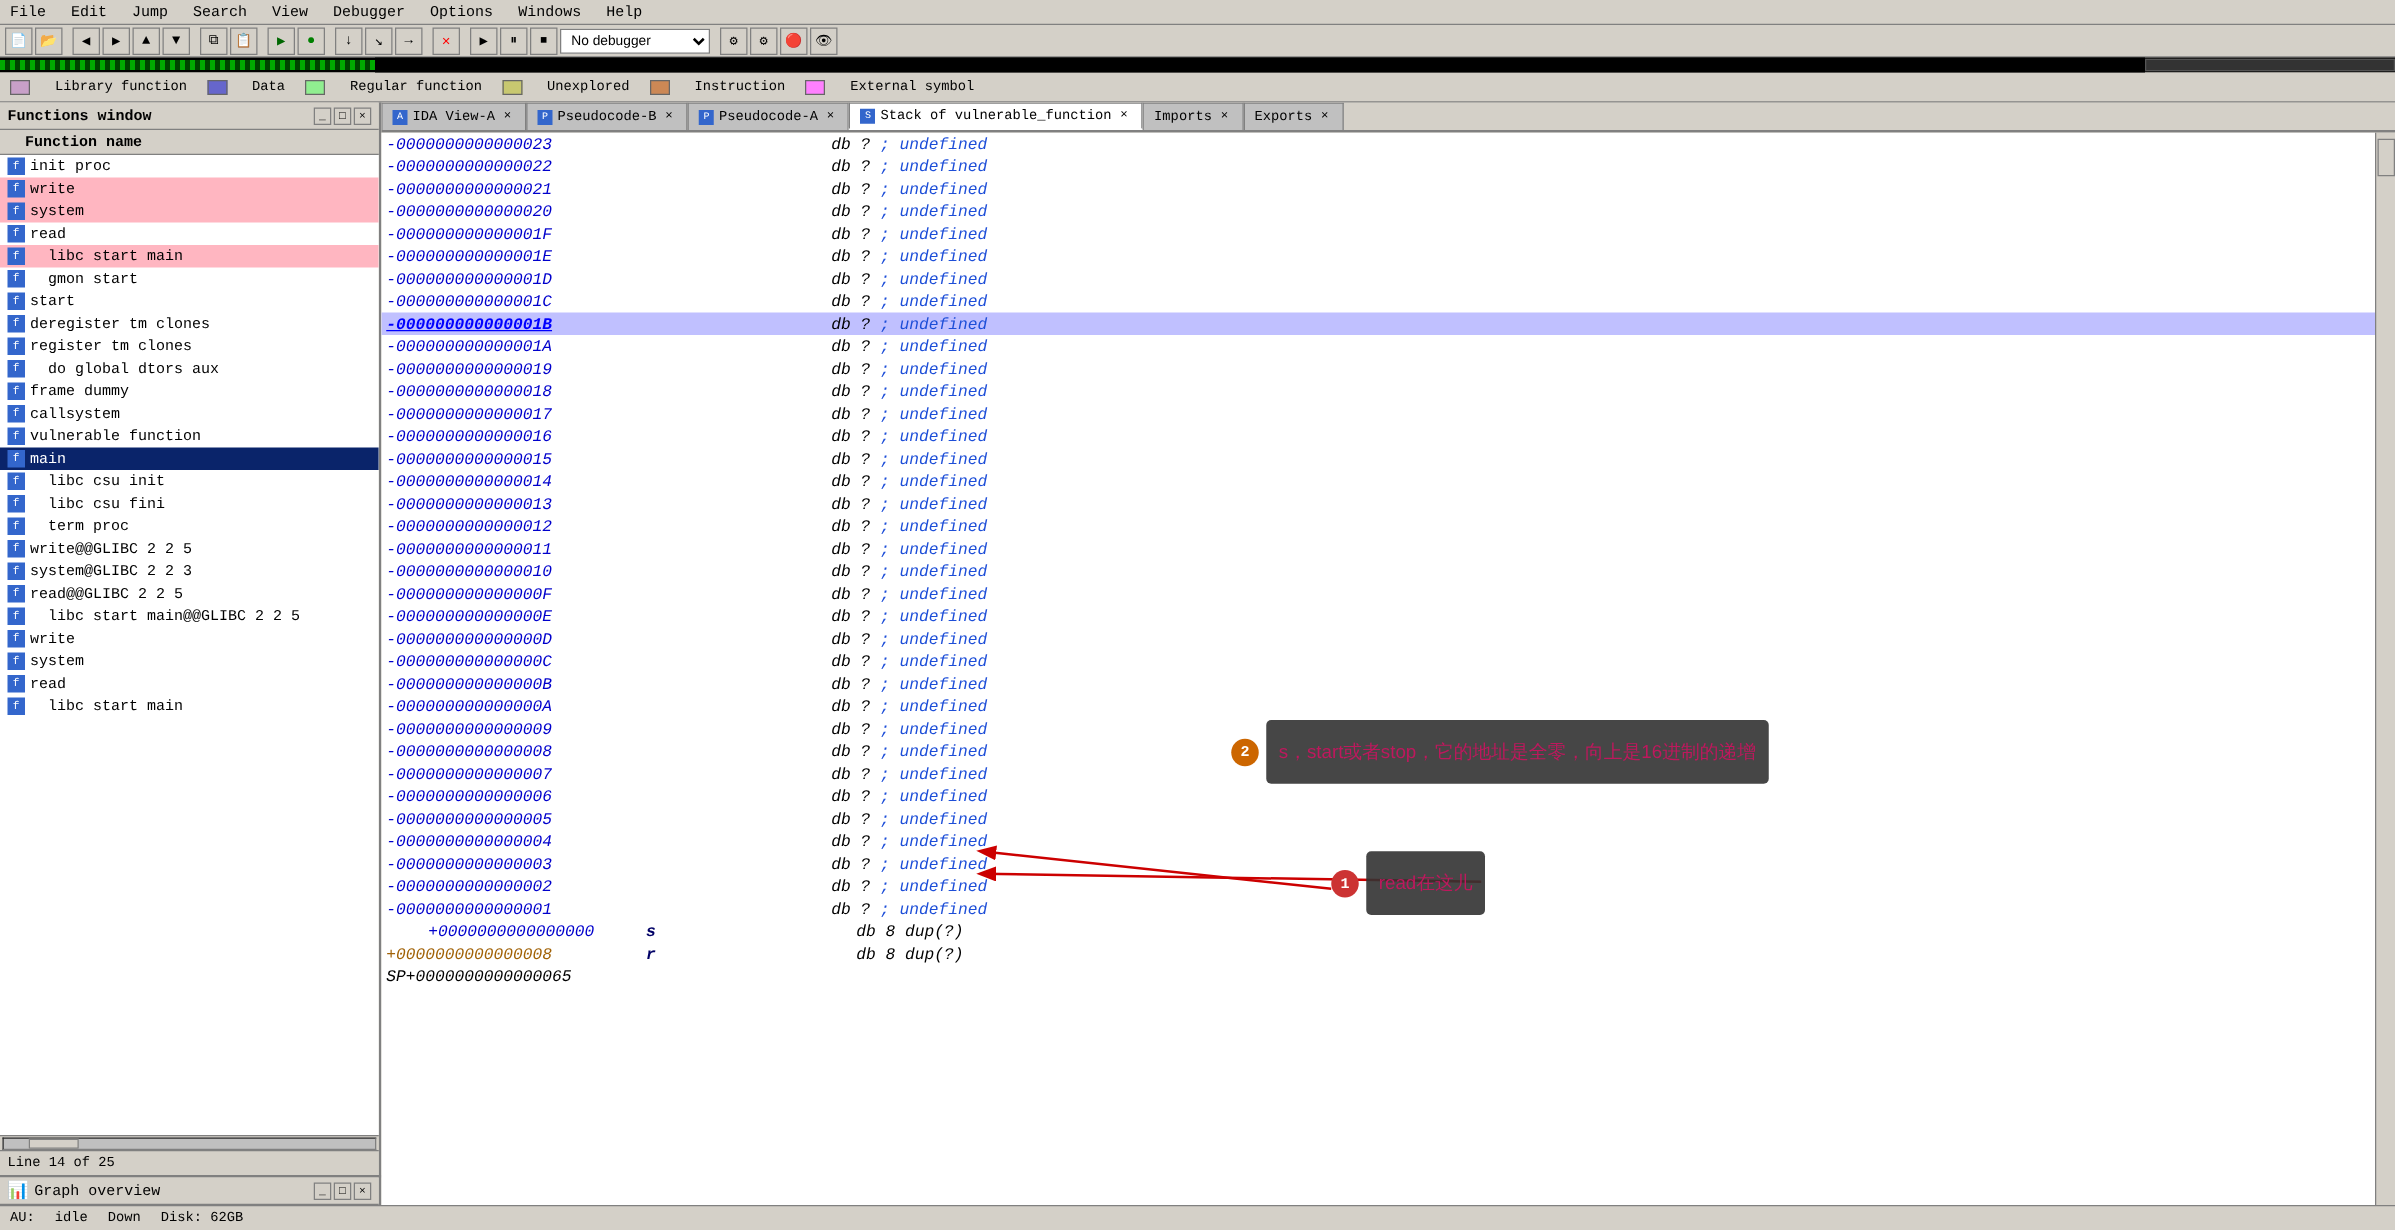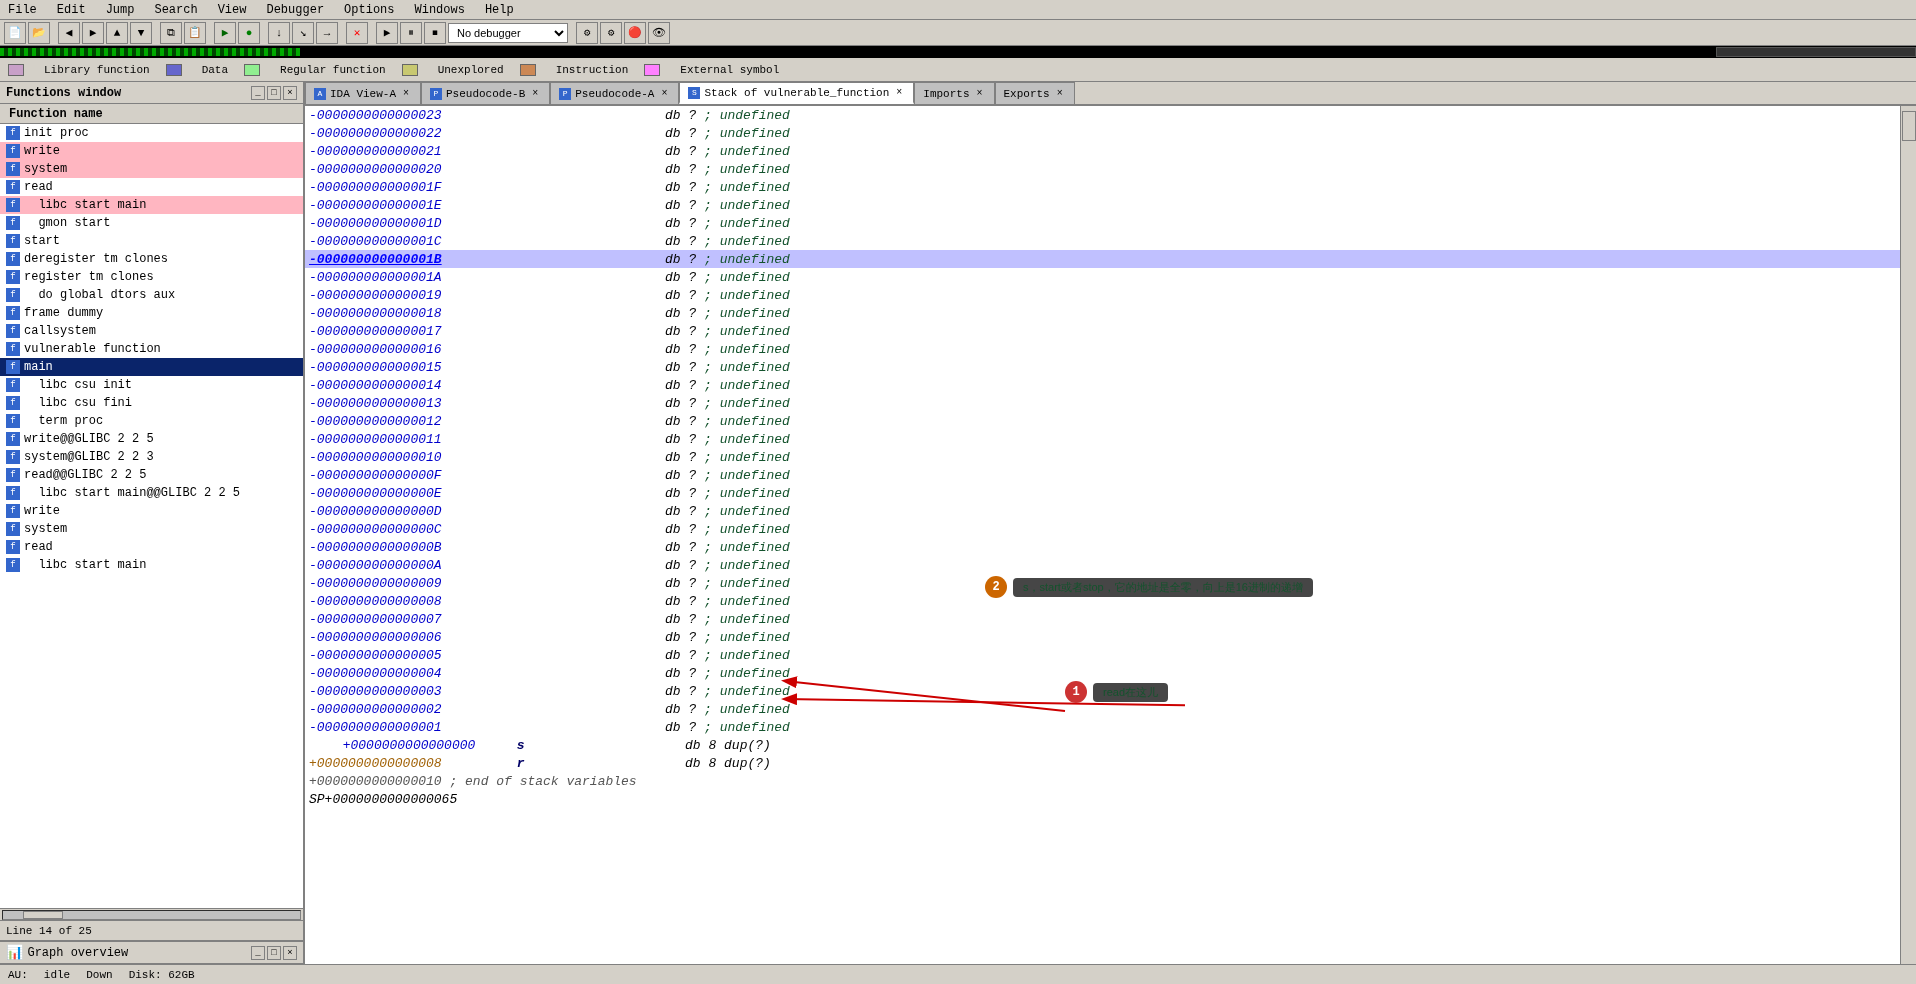--- a/index.html
+++ b/index.html
@@ -131,21 +131,21 @@
       background: #d4d0c8;
       border: 1px solid #808080;
       display: flex; align-items: center; justify-content: center;
       font-size: 9px; cursor: pointer;
     }
     #functions-col-header {
       background: #d4d0c8;
       height: 20px;
       display: flex;
       align-items: center;
-      padding: 0 9px;
+      padding: 0 20px;
       border-bottom: 1px solid #808080;
       font-size: 12px;
       font-weight: bold;
     }
     #functions-list {
       flex: 1;
       overflow-y: auto;
       background: white;
     }
     .func-item {
@@ -285,44 +285,44 @@
       height: 18px;
       align-items: center;
       padding: 0 4px;
       white-space: nowrap;
       font-style: italic;
     }
     .code-line.highlighted { background: #c0c0ff; }
     .addr { color: #0000cc; min-width: 200px; font-size: 13px; }
     .addr.selected { color: #0000ff; font-weight: bold; text-decoration: underline; }
     .code-keyword { color: #000; }
-    .code-comment { color: #14532d; }
+    .code-comment { color: #1d4ed8; }
 
     
     #right-scrollbar {
       width: 16px;
       background: #d4d0c8;
       border-left: 1px solid #808080;
       position: relative;
     }
     .vscroll-thumb {
       width: 14px;
       height: 30px;
       background: #d4d0c8;
       border: 1px solid #808080;
       position: absolute;
       top: 5px;
       left: 1px;
     }
     .annotation-tooltip {
       background: rgba(50, 50, 50, 0.9);
-      color: #14532d;
-      padding: 2px 10px;
+      color: #be185d;
+      padding: 16px 10px;
       border-radius: 4px;
-      font-size: 11px;
+      font-size: 15px;
       white-space: nowrap;
       font-family: 'Microsoft YaHei', sans-serif;
     }
     .annotation-badge {
       width: 22px; height: 22px;
       border-radius: 50%;
       display: flex; align-items: center; justify-content: center;
       color: white;
       font-size: 12px;
       font-weight: bold;
@@ -802,23 +802,20 @@
         <div class="code-line">
             <span class="addr" style="color:#0000cc;text-align:center;">+0000000000000000</span>
             <span style="color:#000066;font-weight:bold;min-width:20px;">&nbsp;s</span>
             <span class="code-keyword">&nbsp;&nbsp;&nbsp;&nbsp;&nbsp;&nbsp;&nbsp;&nbsp;&nbsp;&nbsp;&nbsp;&nbsp;&nbsp;&nbsp;&nbsp;&nbsp;&nbsp;&nbsp;&nbsp;&nbsp;db 8 dup(?)</span>
           </div>
         <div class="code-line">
             <span class="addr" style="color:#a16207;">+0000000000000008</span>
             <span style="color:#000066;font-weight:bold;min-width:20px;">&nbsp;r</span>
             <span class="code-keyword">&nbsp;&nbsp;&nbsp;&nbsp;&nbsp;&nbsp;&nbsp;&nbsp;&nbsp;&nbsp;&nbsp;&nbsp;&nbsp;&nbsp;&nbsp;&nbsp;&nbsp;&nbsp;&nbsp;&nbsp;db 8 dup(?)</span>
           </div>
-        <div class="code-line" style="color:#555;">
-            <span>+0000000000000010 ; end of stack variables</span>
-          </div>
         <div class="code-line">
             <span>SP+0000000000000065</span>
           </div>
 
         <div style="position:absolute;top:565px;left:480px;pointer-events:none;">
 
           <svg width="500" height="180" style="position:absolute;top:-120px;left:-100px;">
 
             <line x1="380" y1="160" x2="100" y2="130" stroke="#cc0000" stroke-width="2" marker-end="url(#arr)"></line>
 

